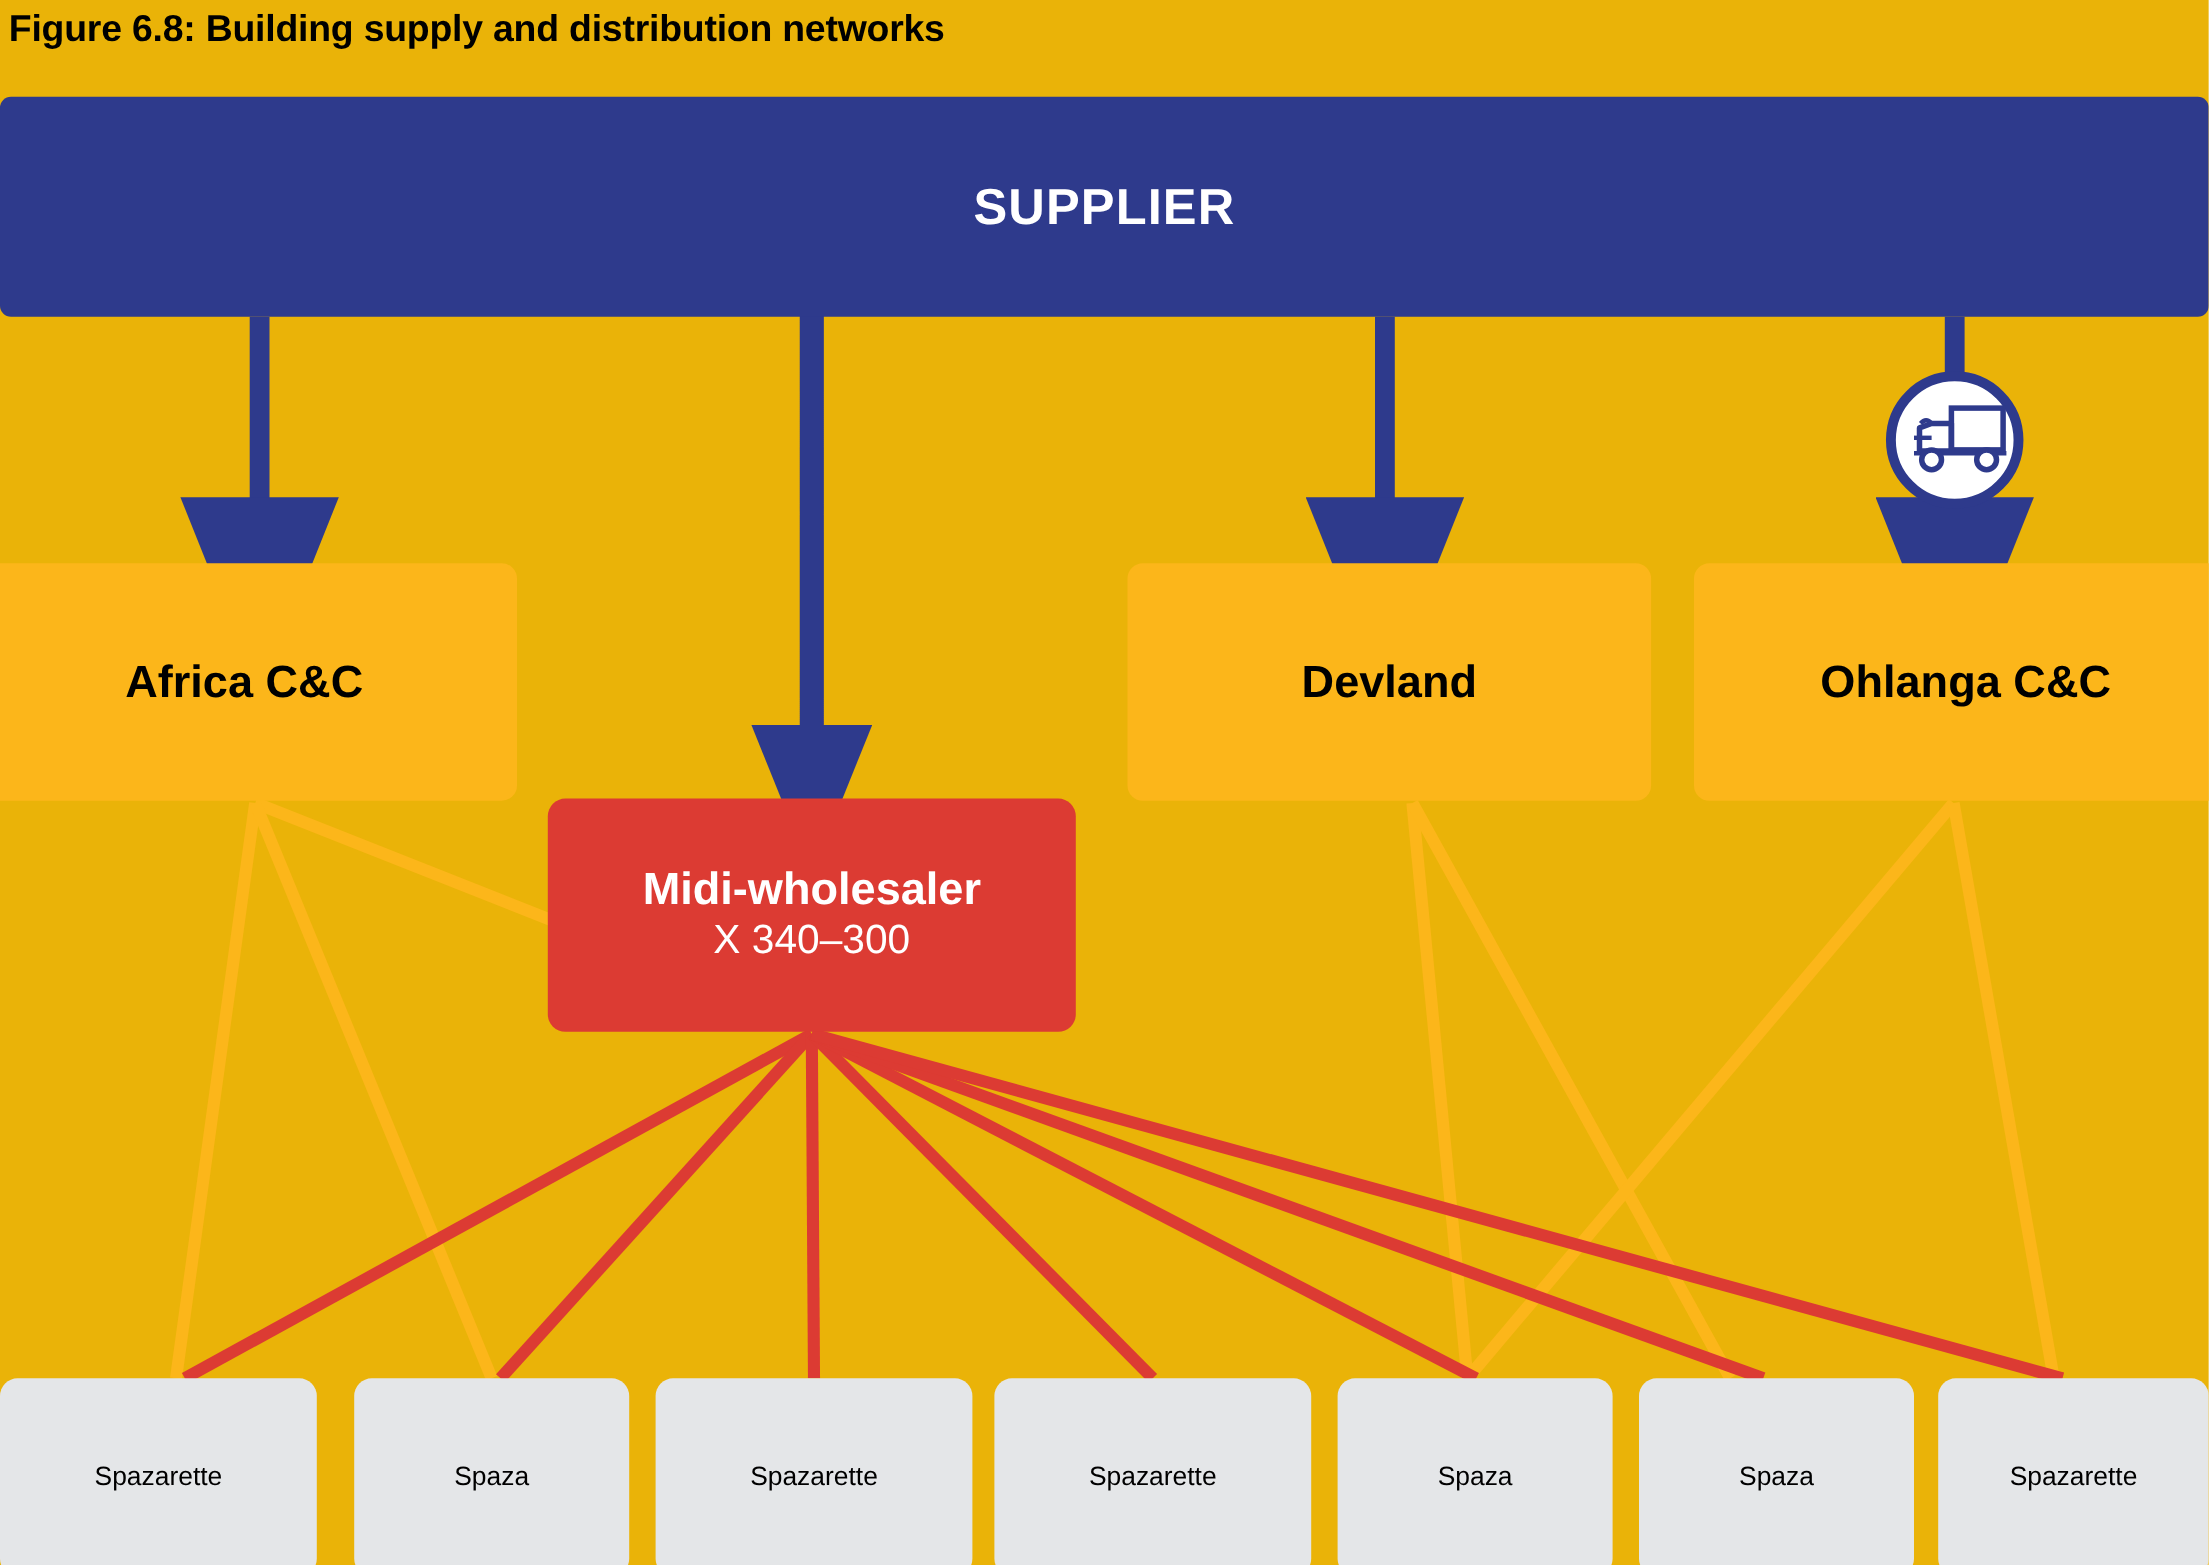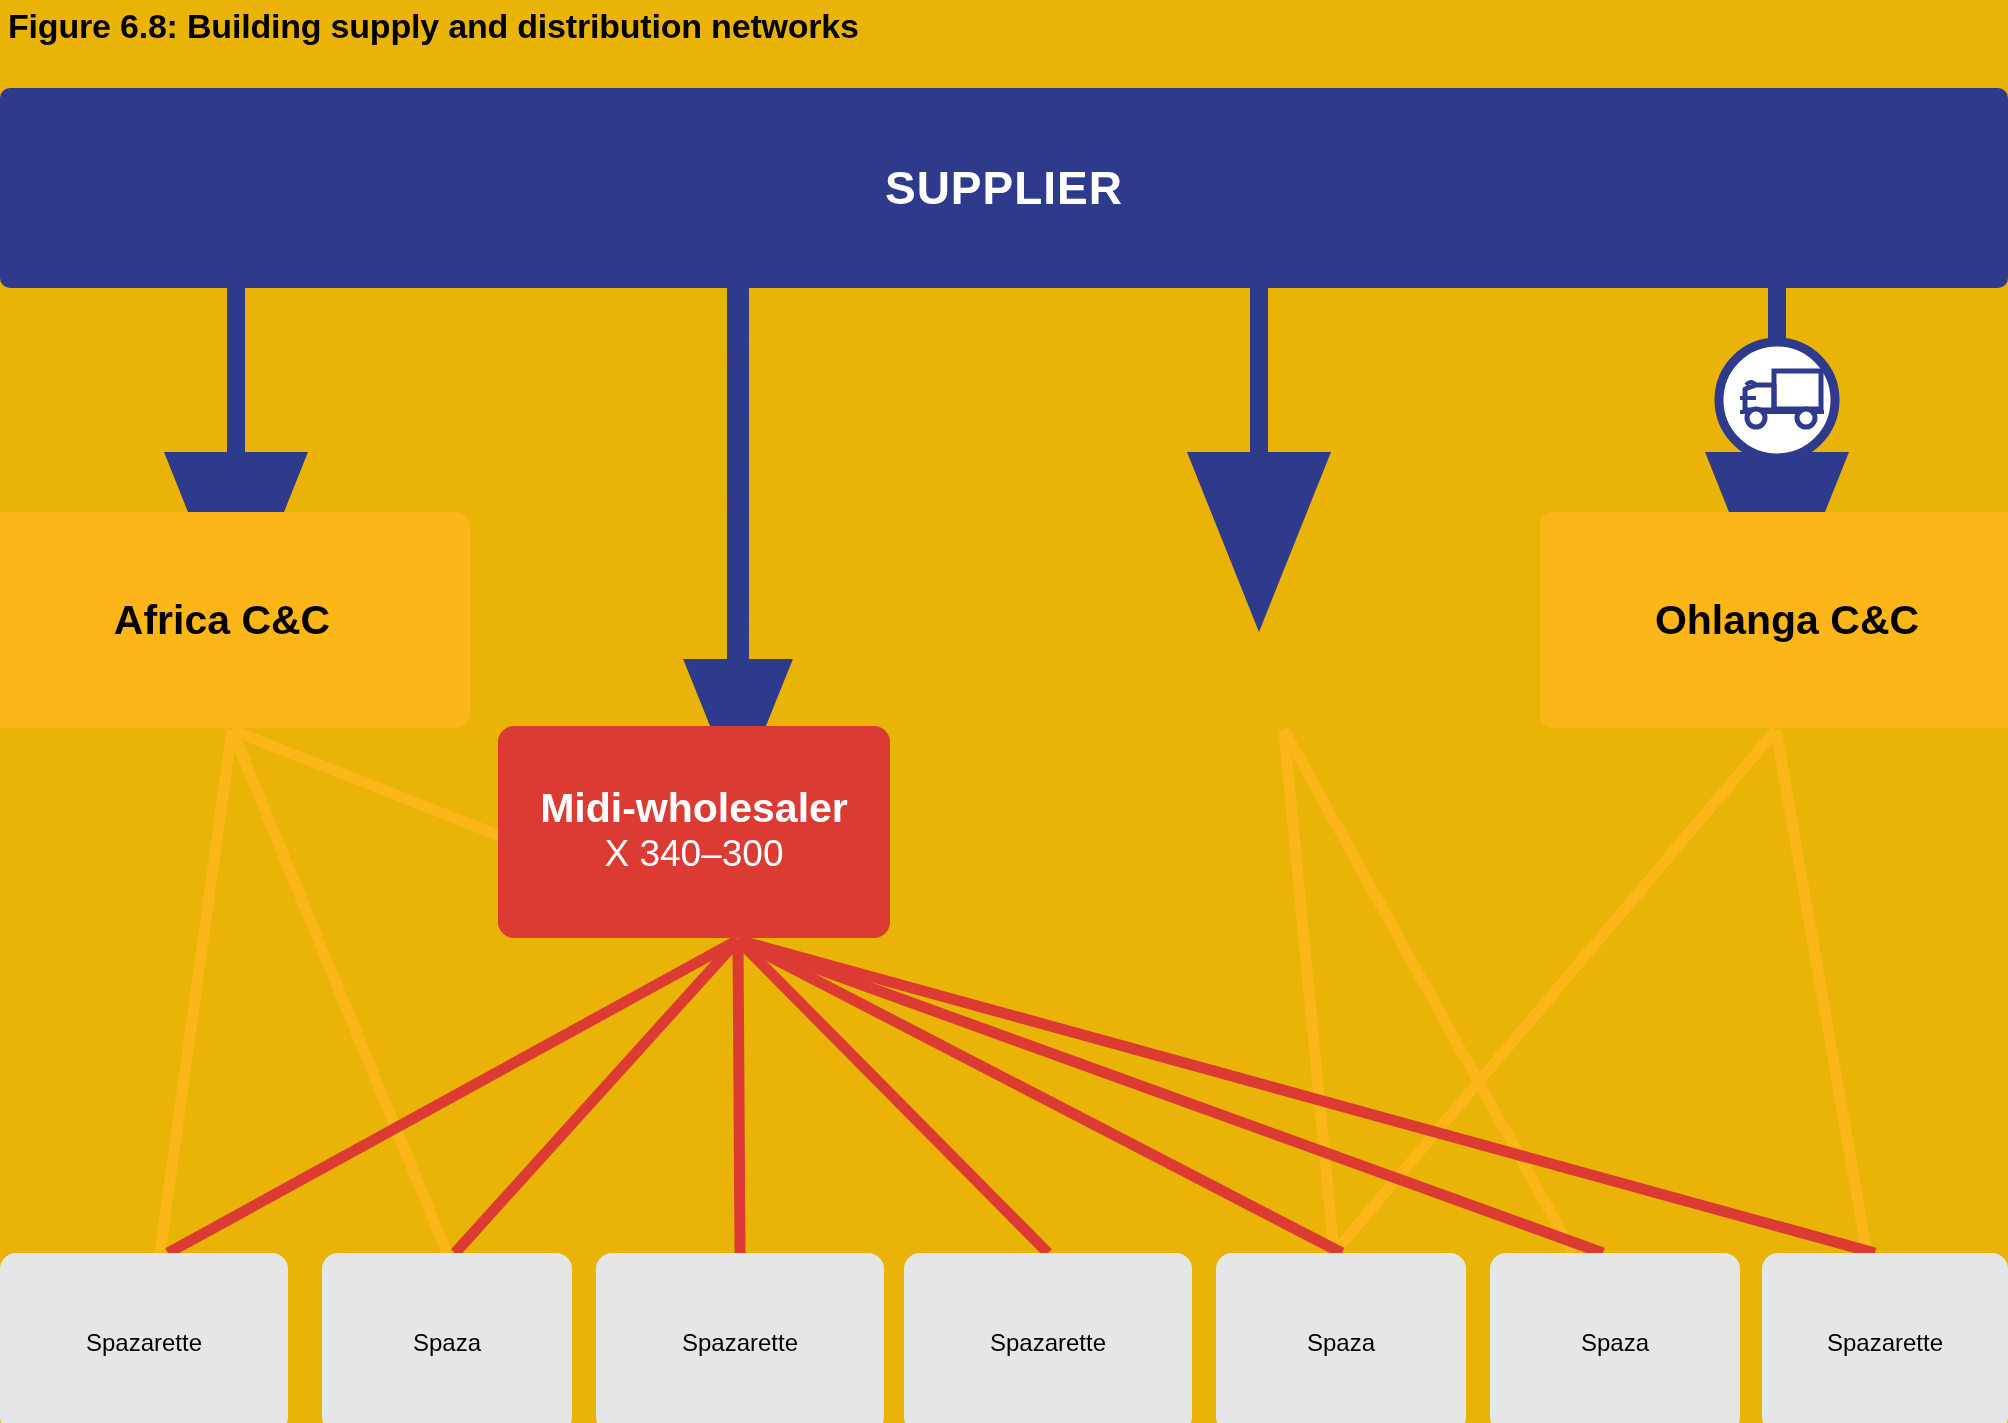--- a/index.html
+++ b/index.html
@@ -23,21 +23,21 @@
   #supplier-label{color:#ffffff;font-size:46px;font-weight:bold;letter-spacing:1px;}
 
   .dist-box{background:#FCB61A;border-radius:14px;}
   .dist-label{color:#000000;font-size:41px;font-weight:bold;}
 
   #node-africa{left:-26px;top:512px;width:496px;height:216px;}
   #node-devland{left:1025px;top:512px;width:476px;height:216px;}
   #node-ohlanga{left:1540px;top:512px;width:494px;height:216px;}
 
   #node-midi{
-    left:498px;top:726px;width:392px;height:212px;background:#DC3B33;border-radius:16px;
+    left:498px;top:726px;width:480px;height:212px;background:#DC3B33;border-radius:16px;
   }
   #midi-title{color:#ffffff;font-size:41px;font-weight:bold;line-height:1.05;}
   #midi-sub{color:#ffffff;font-size:37px;font-weight:normal;line-height:1.2;margin-top:2px;}
 
   .shop-box{background:#E4E6E8;border-radius:16px;top:1253px;height:180px;}
   .shop-label{color:#000000;font-size:24px;font-weight:normal;}
 </style>
 </head>
 <body>
 
@@ -101,20 +101,23 @@
   </svg>
 
   <div class="node" id="supplier-bar">
     <span id="supplier-label">SUPPLIER</span>
   </div>
 
   <div class="node dist-box" id="node-africa">
     <span class="dist-label">Africa C&amp;C</span>
   </div>
 
+  <div class="node dist-box" id="node-devland">
+    <span class="dist-label">Devland</span>
+  </div>
 
   <div class="node dist-box" id="node-ohlanga">
     <span class="dist-label">Ohlanga C&amp;C</span>
   </div>
 
   <div class="node" id="node-midi">
     <span id="midi-title">Midi-wholesaler</span>
     <span id="midi-sub">X 340–300</span>
   </div>
 

